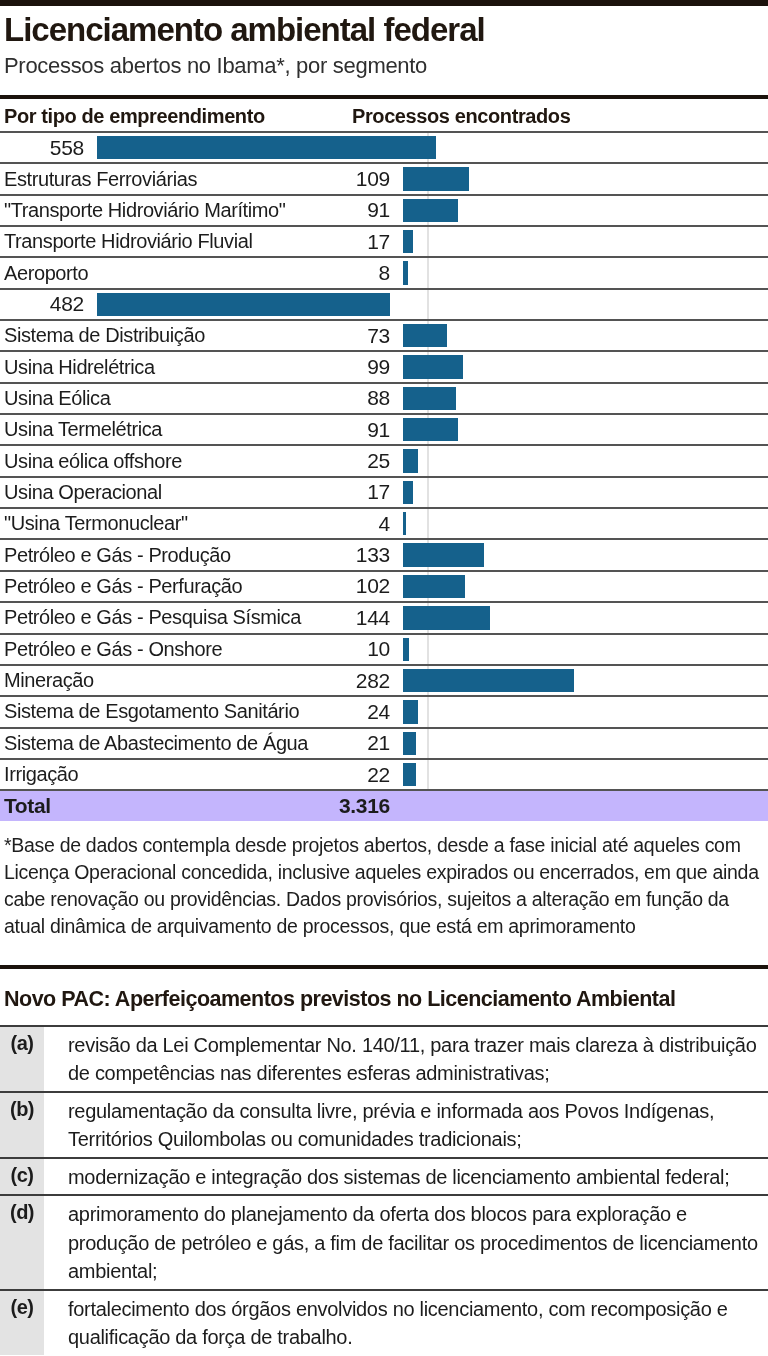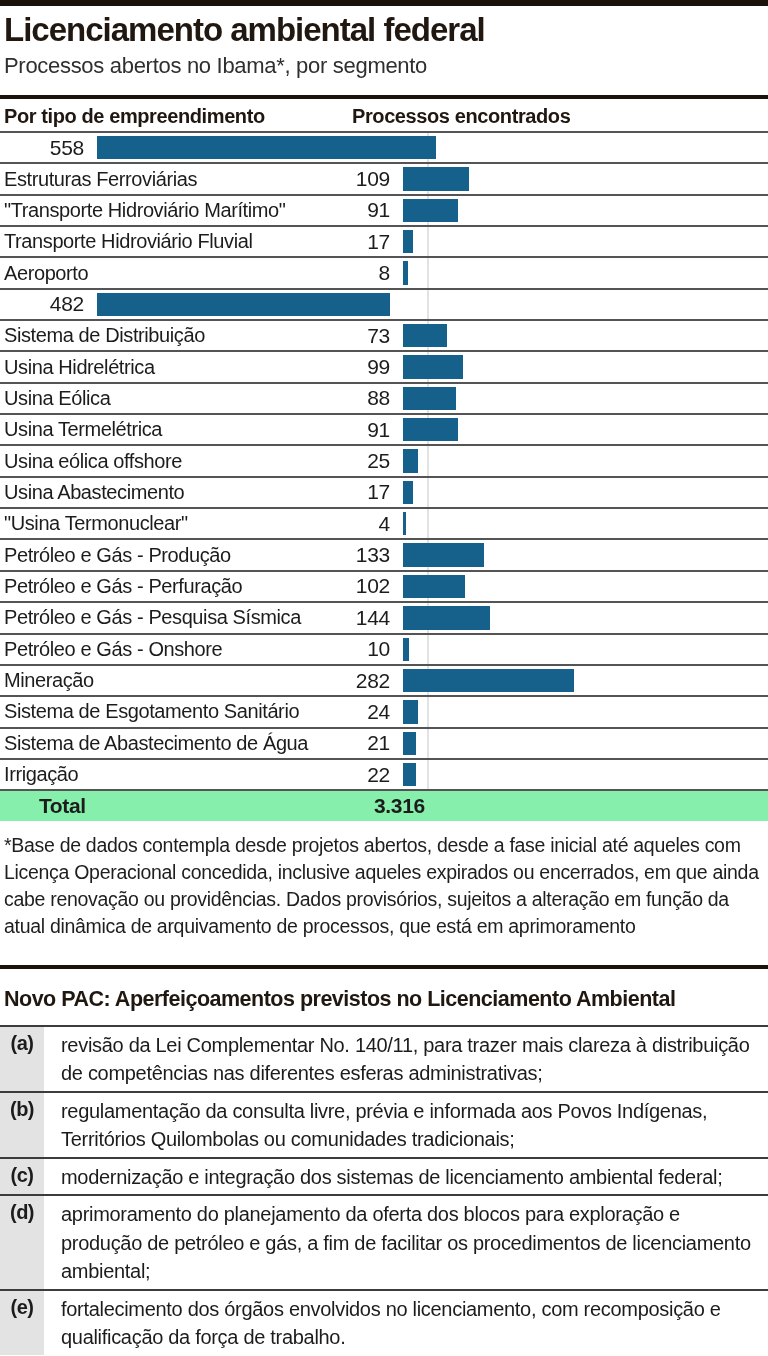--- a/index.html
+++ b/index.html
@@ -17,30 +17,30 @@
   .colheads{display:flex;padding:6px 4px 4px 4px;height:22px;}
   .colheads .c1{flex:none;width:348px;font-weight:bold;font-size:20px;letter-spacing:-0.4px;color:#201710;}
   .colheads .c2{flex:1;font-weight:bold;font-size:20px;letter-spacing:-0.4px;color:#201710;}
   .chart{position:relative;}
   .gridline{position:absolute;top:0;bottom:31px;left:427px;width:2px;background:#e2e2e2;z-index:0;}
   .crow{display:flex;align-items:center;height:31.35px;box-sizing:border-box;border-top:2px solid #545454;position:relative;z-index:1;}
   .crow .lbl{flex:none;width:302px;padding-left:4px;font-size:20px;letter-spacing:-0.4px;white-space:nowrap;color:#1c1c1c;}
   .crow .val{flex:none;width:84px;text-align:right;font-size:21px;letter-spacing:-0.3px;font-variant-numeric:tabular-nums;}
   .crow .barcell{flex:1;align-self:stretch;position:relative;margin-left:13px;}
   .crow .bar{position:absolute;left:0;top:3px;bottom:3px;background:#15618c;}
-  .crow.total{background:#86efac;font-weight:bold;padding-left:35px;}
+  .crow.total{background:#c4b5fd;font-weight:bold;}
   .crow.total .lbl{font-weight:bold;font-size:21px;}
   .crow.total .val{font-weight:bold;}
   .footnote{margin:11px 6px 0 4px;font-size:19.5px;line-height:27px;letter-spacing:-0.3px;color:#1e1e1e;}
   .pac-rule-wrap{margin-top:25px;}
   .pac-heading{font-size:21.5px;font-weight:bold;letter-spacing:-0.5px;color:#201710;padding:18px 4px 13px 4px;}
   .pitem{display:flex;border-top:2px solid #3c3c3c;}
   .pitem:last-child{border-bottom:none;}
   .plabel{flex:none;width:44px;background:#e3e3e3;text-align:center;font-weight:bold;font-size:20px;padding-top:5px;letter-spacing:-0.5px;}
-  .ptext{flex:1;padding:4px 8px 3px 17px;font-size:20px;line-height:28.5px;letter-spacing:-0.3px;color:#1c1c1c;}
+  .ptext{flex:1;padding:4px 8px 3px 24px;font-size:20px;line-height:28.5px;letter-spacing:-0.3px;color:#1c1c1c;}
   .source{padding:16px 4px 0 2px;font-size:15px;color:#3d3d3d;letter-spacing:-0.2px;}
 </style>
 </head>
 <body>
 
 <div class="topbar"></div>
 
 <div class="head">
   <div class="title">Licenciamento ambiental federal</div>
   <div class="subtitle">Processos abertos no Ibama*, por segmento</div>
@@ -125,21 +125,21 @@
         </div>
       </div>
       <div class="crow">
         <div class="lbl">Usina eólica offshore</div>
         <div class="val">25</div>
         <div class="barcell">
           <div class="bar" style="width: 15.1882px; background: rgb(21, 97, 140);"></div>
         </div>
       </div>
       <div class="crow">
-        <div class="lbl">Usina Abastecimento</div>
+        <div class="lbl">Usina Operacional</div>
         <div class="val">17</div>
         <div class="barcell">
           <div class="bar" style="width: 10.328px; background: rgb(21, 97, 140);"></div>
         </div>
       </div>
       <div class="crow">
         <div class="lbl">"Usina Termonuclear"</div>
         <div class="val">4</div>
         <div class="barcell">
           <div class="bar" style="width: 2.5px; background: rgb(21, 97, 140);"></div>

